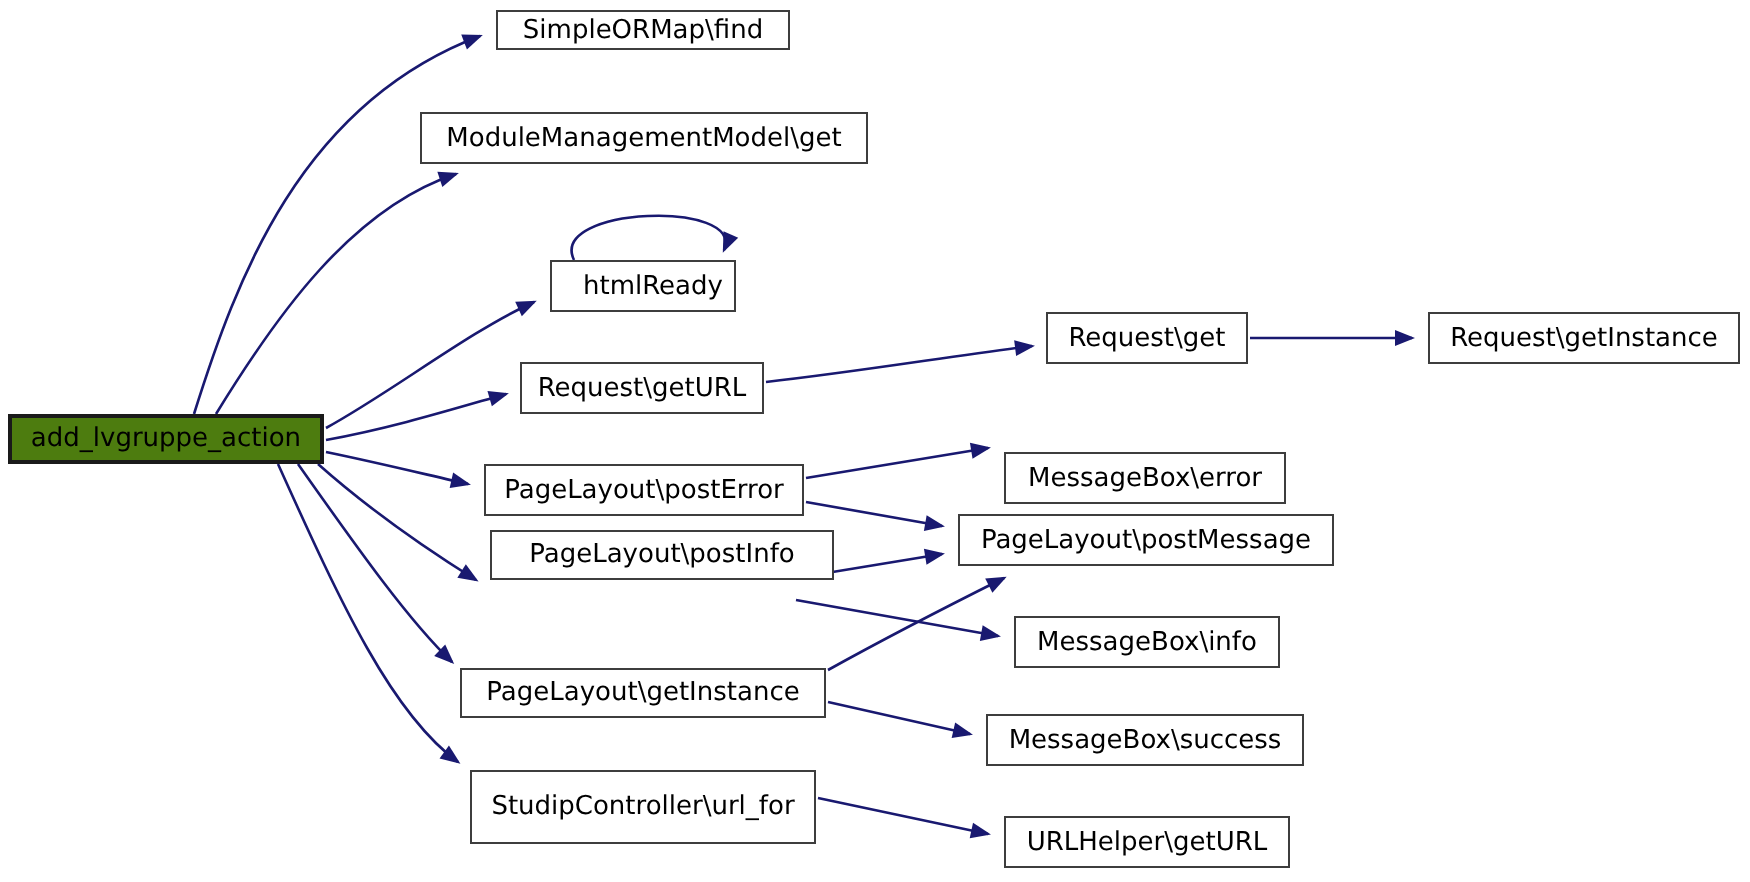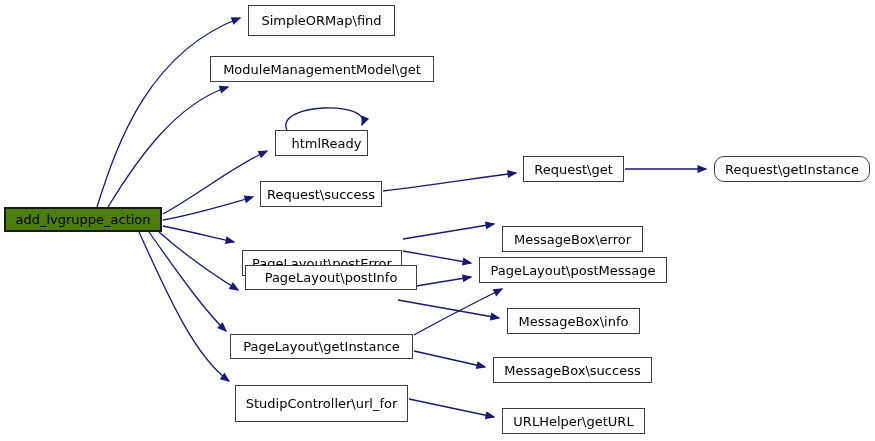--- a/index.html
+++ b/index.html
@@ -73,39 +73,39 @@
         <path d="M 398 300 L 499 318" class="edge-path" marker-end="url(#arrowhead)"></path>
         <path d="M 414 335 C 450 315 480 300 502 289" class="edge-path" marker-end="url(#arrowhead)"></path>
         <path d="M 414 351 L 485 367" class="edge-path" marker-end="url(#arrowhead)"></path>
         <path d="M 409 399 L 494 417" class="edge-path" marker-end="url(#arrowhead)"></path>
       </g>
   </svg>
   <div id="nodes-layer">
       <div class="node highlight" style="left: 4px; top: 207px; width: 158px; height: 25px;">
         <span>add_lvgruppe_action</span>
       </div>
-      <div class="node" style="left: 248px; top: 5px; width: 147px; height: 31px;">
+      <div class="node" style="left: 248px; top: 5px; width: 147px; height: 20px;">
         <span>SimpleORMap\find</span>
       </div>
       <div class="node" style="left: 210px; top: 56px; width: 224px; height: 26px;">
         <span>ModuleManagementModel\get</span>
       </div>
       <div class="node" style="left: 275px; top: 130px; width: 93px; height: 26px; padding-left: 10px;">
         <span>htmlReady</span>
       </div>
       <div class="node" style="left: 260px; top: 181px; width: 122px; height: 26px;">
-        <span>Request\success</span>
+        <span>Request\getURL</span>
       </div>
       <div class="node" style="left: 523px; top: 156px; width: 101px; height: 26px;">
         <span>Request\get</span>
       </div>
-      <div class="node" style="left: 714px; top: 156px; width: 156px; height: 26px; border-radius: 10px;">
+      <div class="node" style="left: 714px; top: 156px; width: 156px; height: 26px;">
         <span>Request\getInstance</span>
       </div>
-      <div class="node" style="left: 242px; top: 232px; width: 160px; height: 26px; margin-top: 18px;">
+      <div class="node" style="left: 242px; top: 232px; width: 160px; height: 26px;">
         <span>PageLayout\postError</span>
       </div>
       <div class="node" style="left: 502px; top: 207px; width: 141px; height: 26px; margin-top: 19px;">
         <span>MessageBox\error</span>
       </div>
       <div class="node" style="left: 479px; top: 257px; width: 188px; height: 26px;">
         <span>PageLayout\postMessage</span>
       </div>
       <div class="node" style="left: 245px; top: 265px; width: 172px; height: 25px;">
         <span>PageLayout\postInfo</span>

